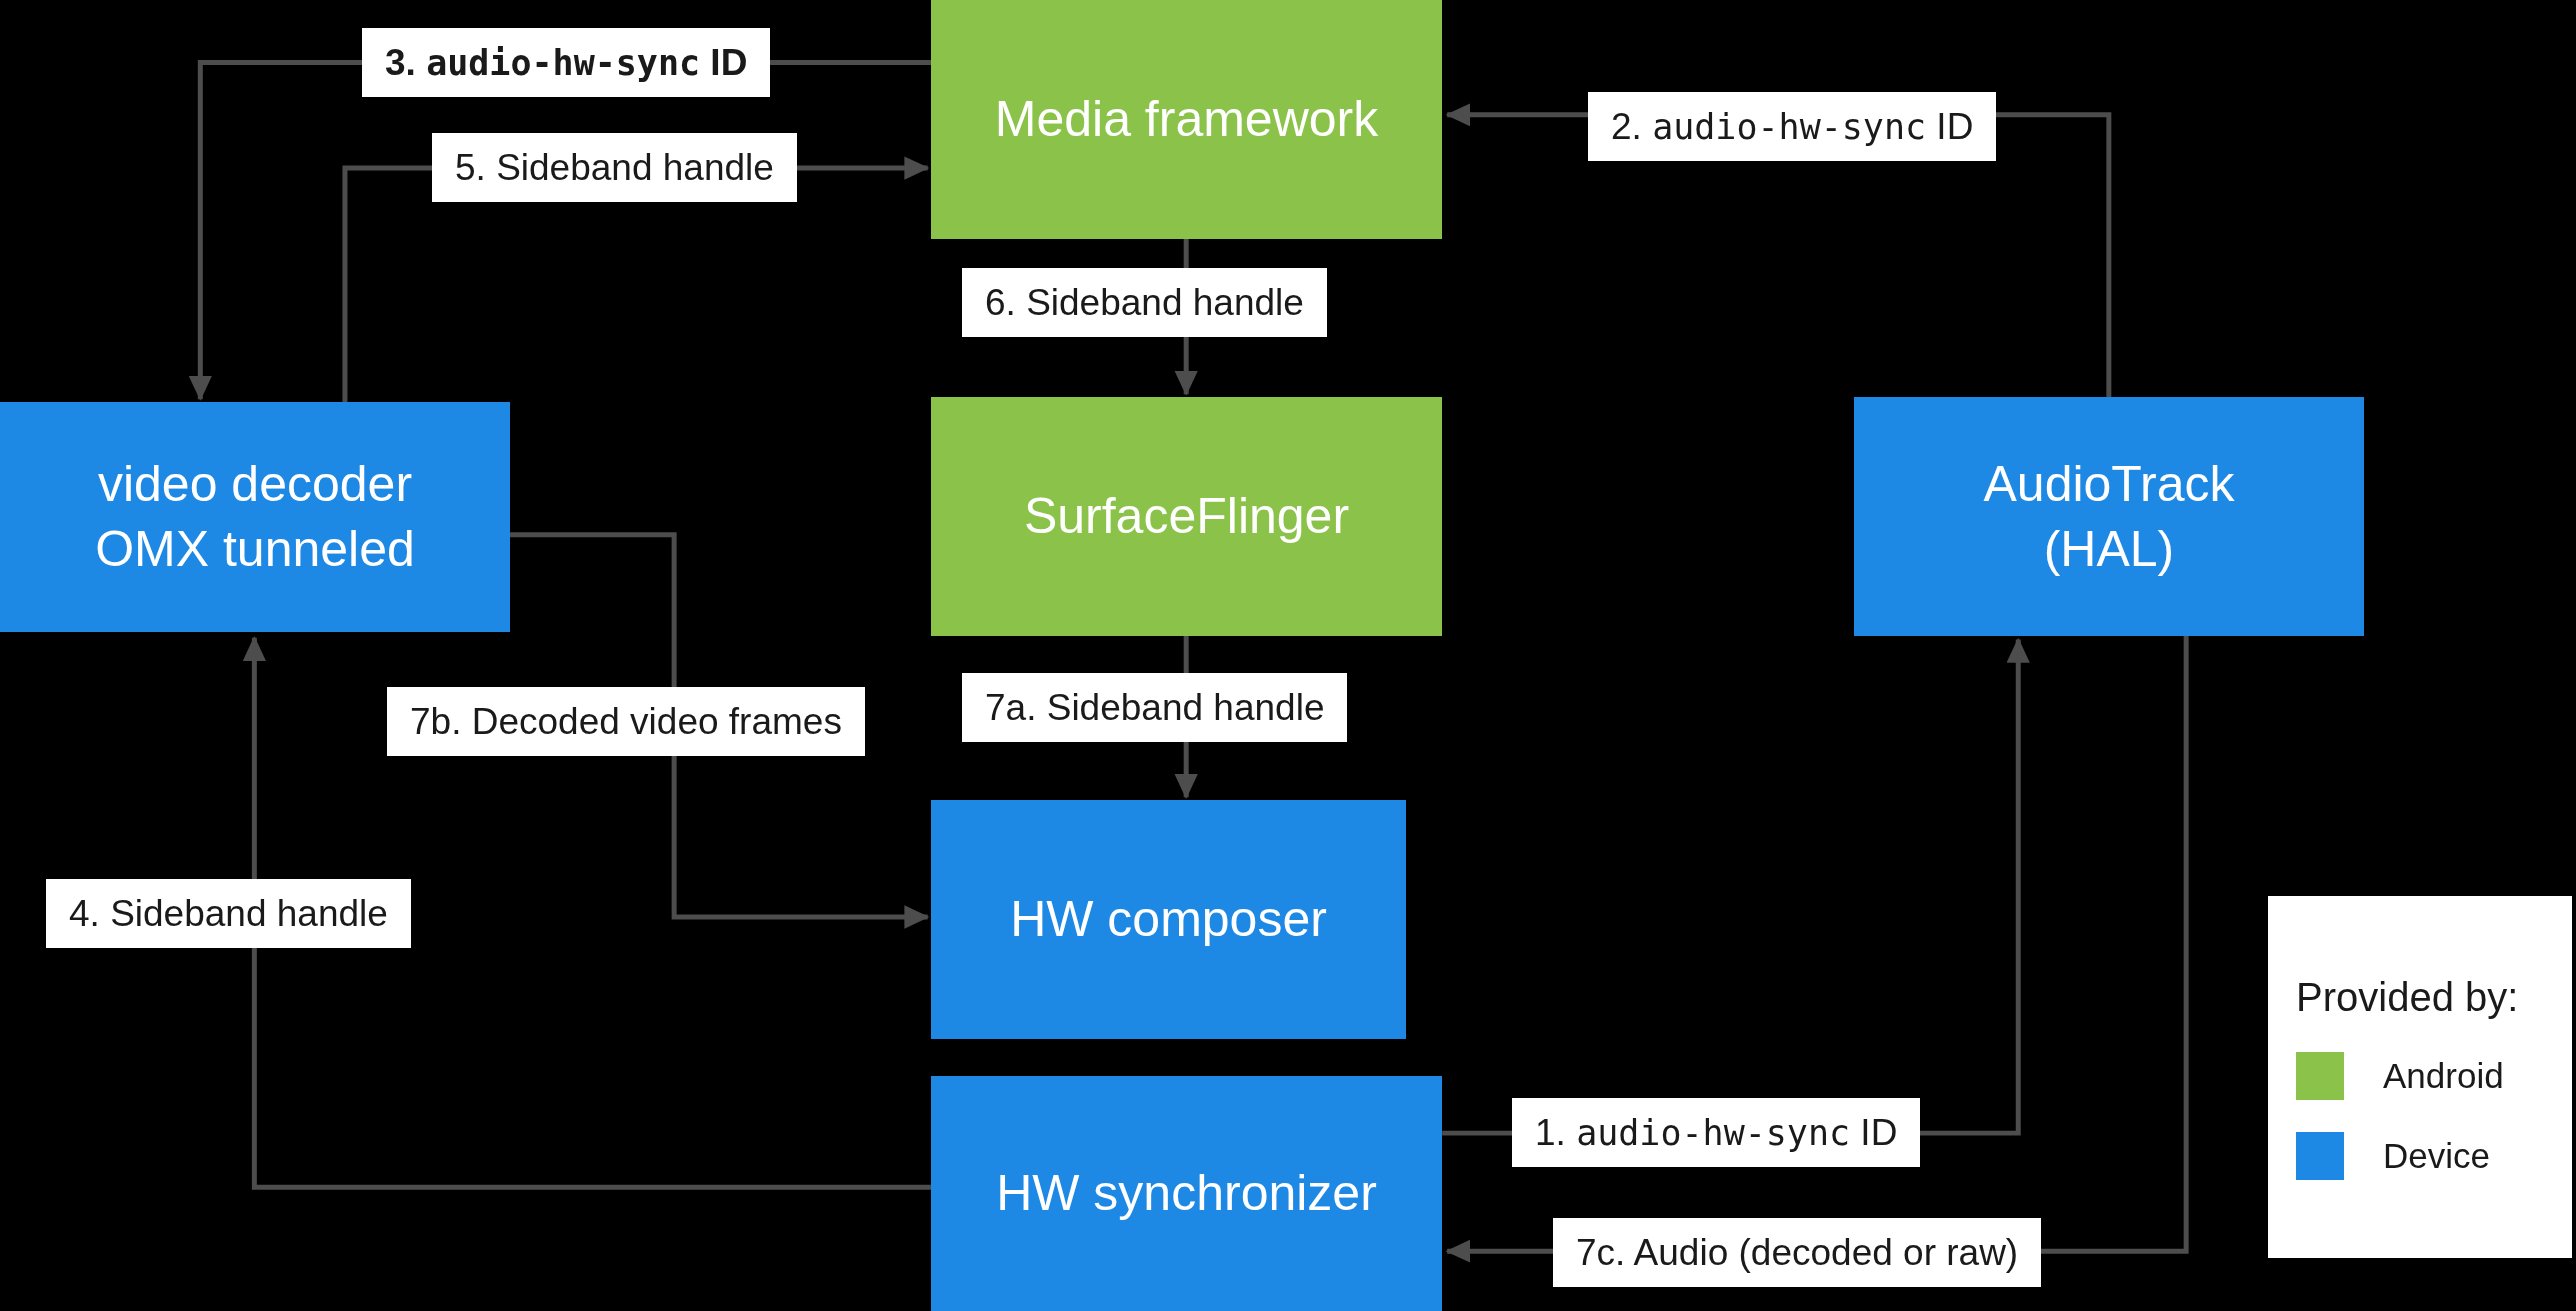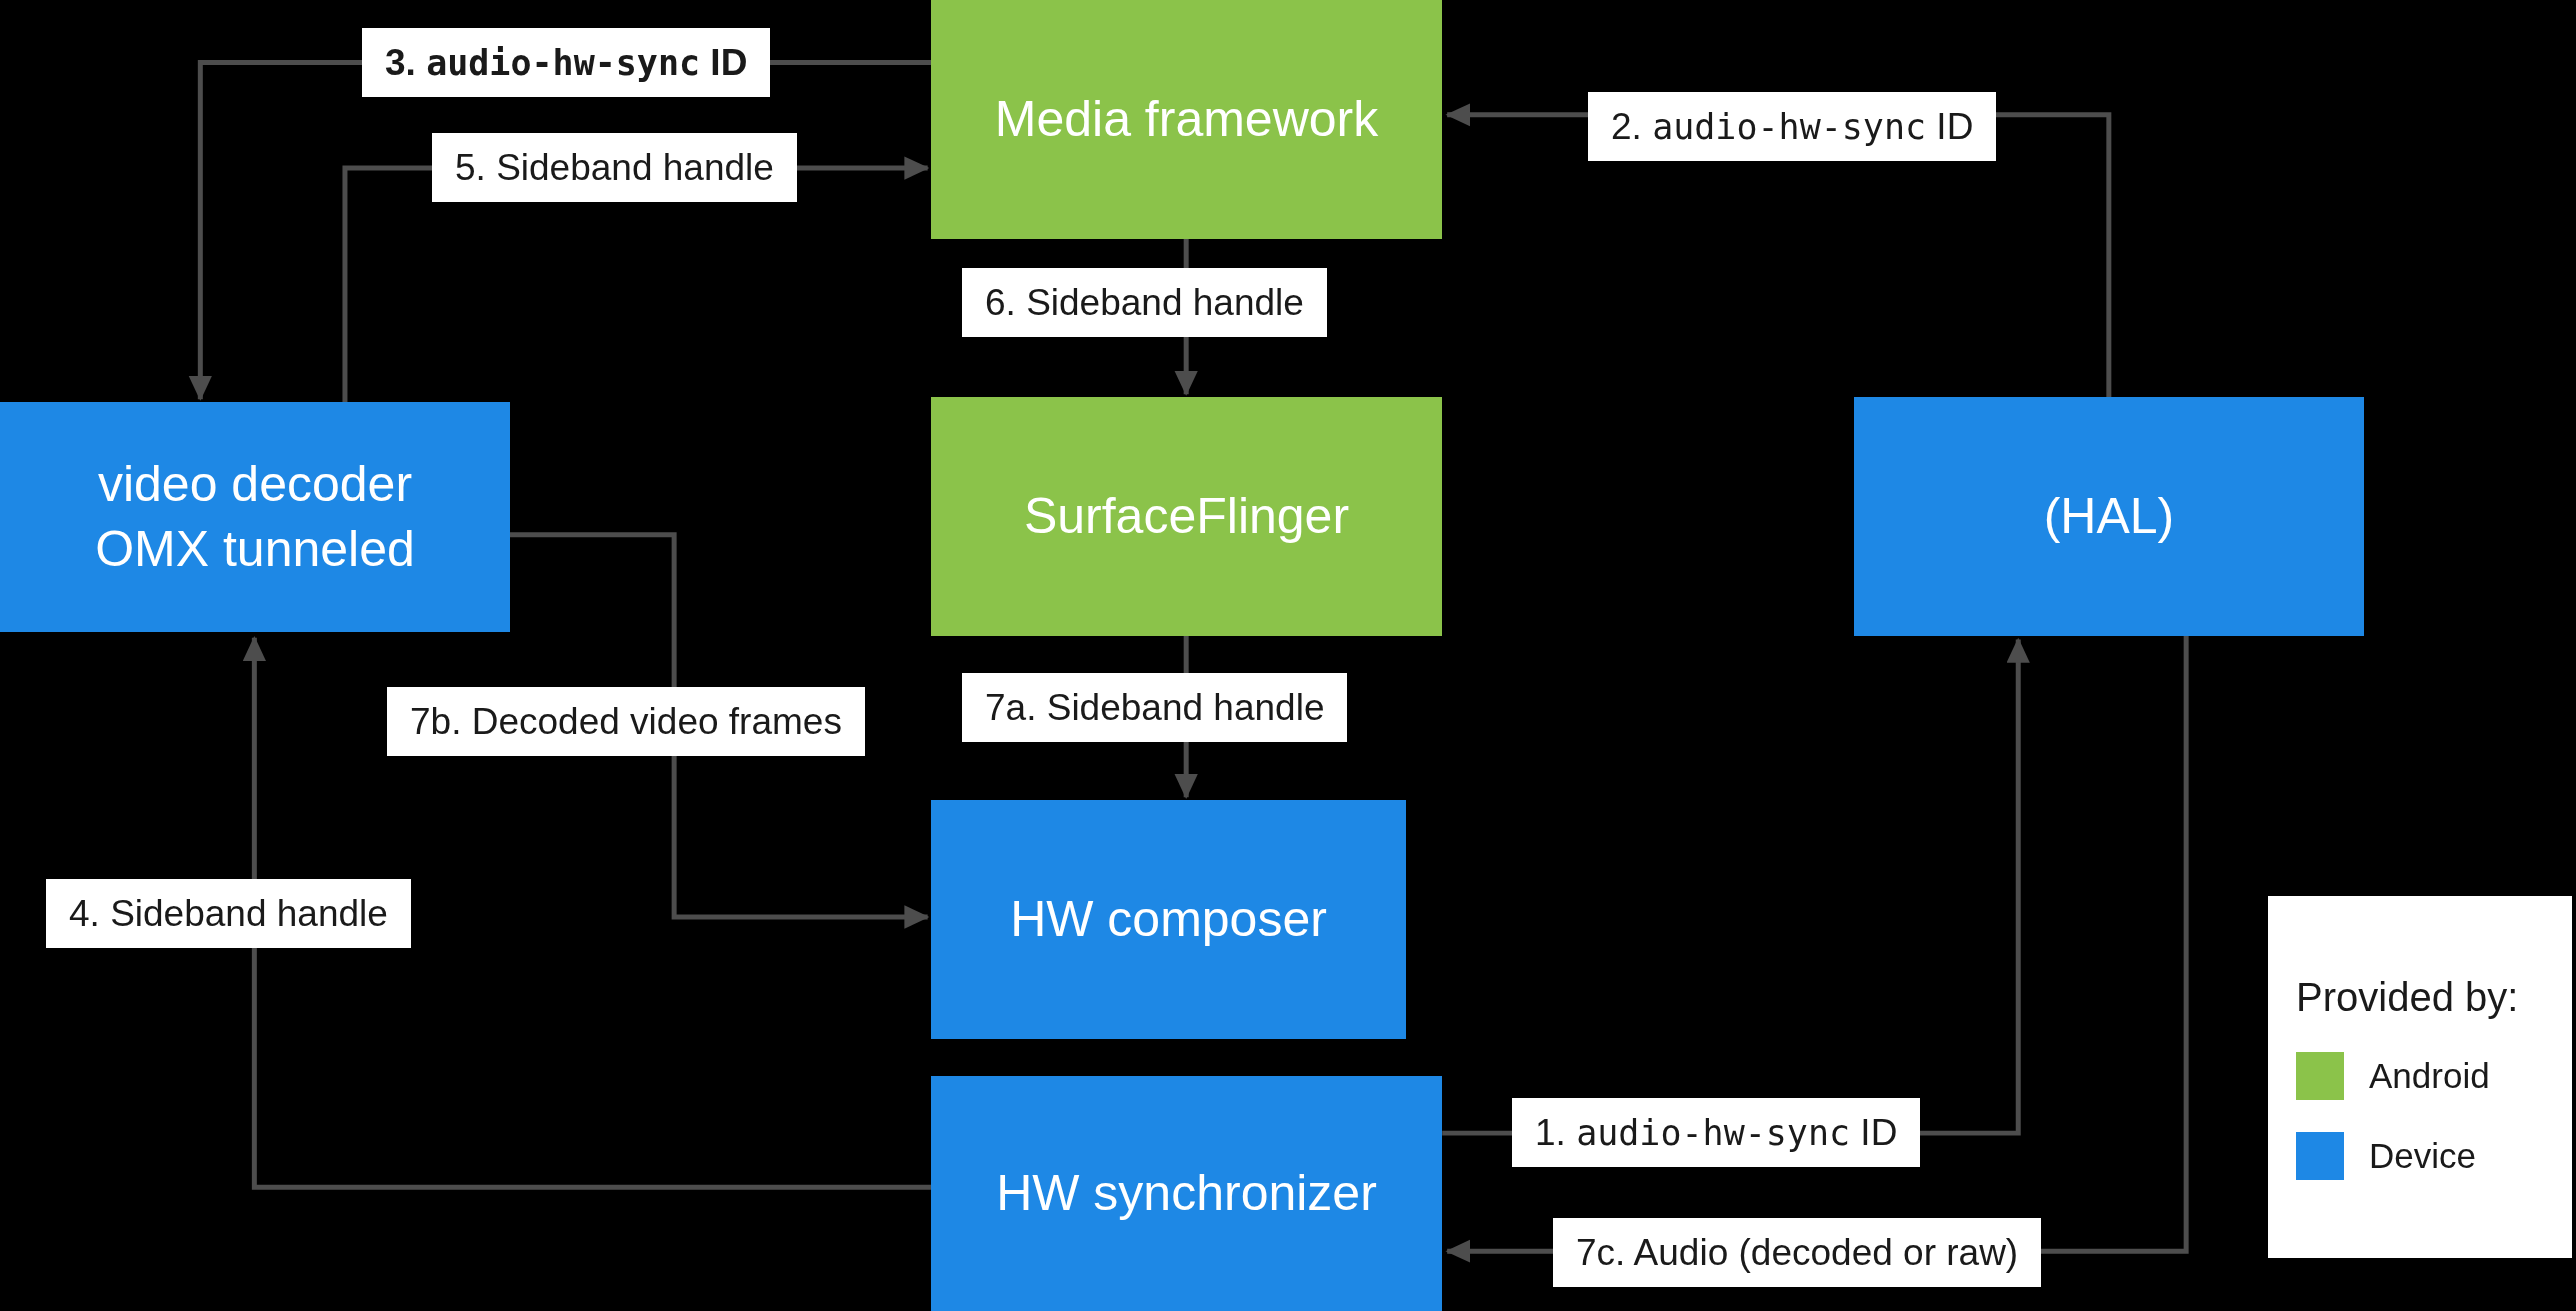--- a/index.html
+++ b/index.html
@@ -67,21 +67,21 @@
     width: 304px; height: 362px;
     background: #fff;
     color: #1a1a1a;
     padding: 21px 28px;
     display: flex;
     flex-direction: column;
     justify-content: center;
     gap: 32px;
   }
   .legend-title { font-size: 40px; }
-  .legend-item { display: flex; align-items: center; gap: 25px; font-size: 35px; }
+  .legend-item { display: flex; align-items: center; gap: 39px; font-size: 35px; }
   .swatch { width: 48px; height: 48px; flex: 0 0 auto; }
 </style>
 </head>
 <body>
 
 <div class="canvas">
 
   <svg class="arrows" viewBox="0 0 3099 1578" xmlns="http://www.w3.org/2000/svg">
     <defs>
       <marker id="arrowhead" markerUnits="userSpaceOnUse" markerWidth="34" markerHeight="32" refX="28" refY="14" orient="auto">
@@ -106,20 +106,21 @@
   <div class="node" id="node-sf" style="background-color: rgb(139, 195, 74);">
     <span>SurfaceFlinger</span>
   </div>
 
   <div class="node" id="node-omx" style="background-color: rgb(30, 136, 229);">
     <span>video decoder</span>
     <span>OMX tunneled</span>
   </div>
 
   <div class="node" id="node-audiotrack" style="background-color: rgb(30, 136, 229);">
+    <span>AudioTrack</span>
     <span>(HAL)</span>
   </div>
 
   <div class="node" id="node-hwc" style="background-color: rgb(30, 136, 229);">
     <span>HW composer</span>
   </div>
 
   <div class="node" id="node-hws" style="background-color: rgb(30, 136, 229);">
     <span>HW synchronizer</span>
   </div>

